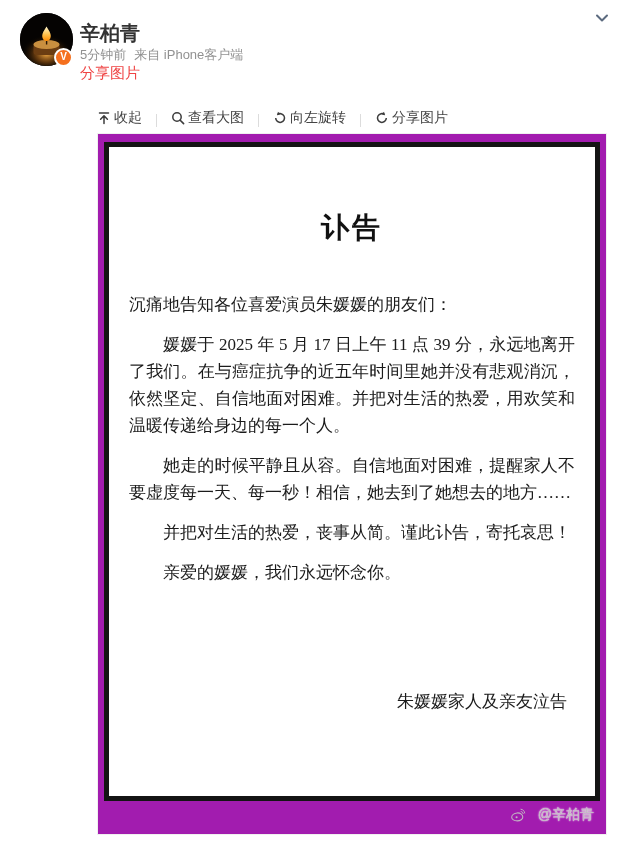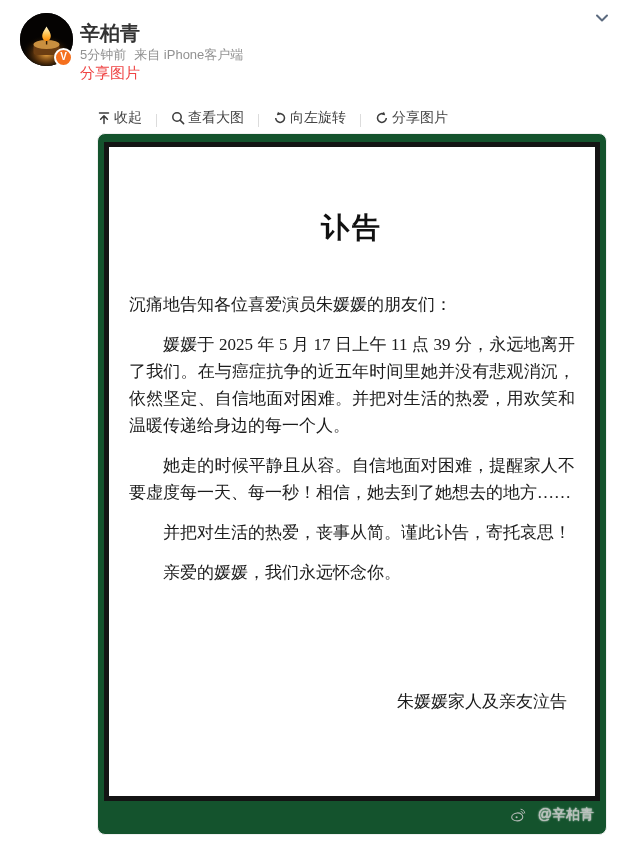--- a/index.html
+++ b/index.html
@@ -39,21 +39,21 @@
     position:absolute; left:97px; top:101px; height:26px;
     display:flex; align-items:flex-end; font-size:14px; color:#444;
   }
   .tb-item { display:flex; align-items:center; gap:3px; cursor:pointer; white-space:nowrap; }
   .tb-item svg { color:#3c3c3c; }
   .tb-divider { width:1px; height:13px; background:#dcdcdc; margin:0 14px; }
 
   
   .photo {
     position:absolute; left:97px; top:133px; width:510px; height:702px;
-    background:#14532d; border:1px solid #f0f0f0; border-radius:8px;
+    background:#a21caf; border:1px solid #f0f0f0; border-radius:0;
     cursor:pointer;
   }
   .paper {
     position:absolute; top:8px; left:6px; right:6px; bottom:33px;
     background:#fff; border:5px solid #141414;
     font-family:"Liberation Serif","DejaVu Serif",serif; color:#1b1b1b;
   }
   .paper-inner { padding:62px 20px 0 20px; }
   .notice-title {
     text-align:center; font-size:28px; font-weight:700; letter-spacing:3px;

